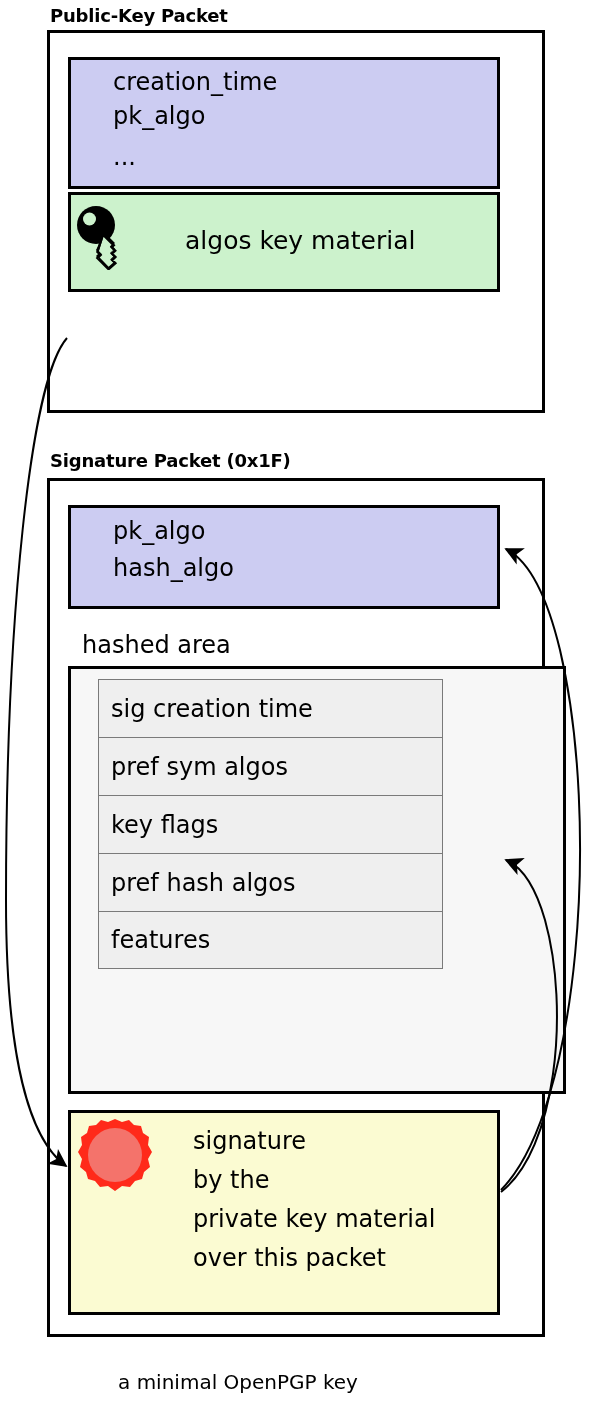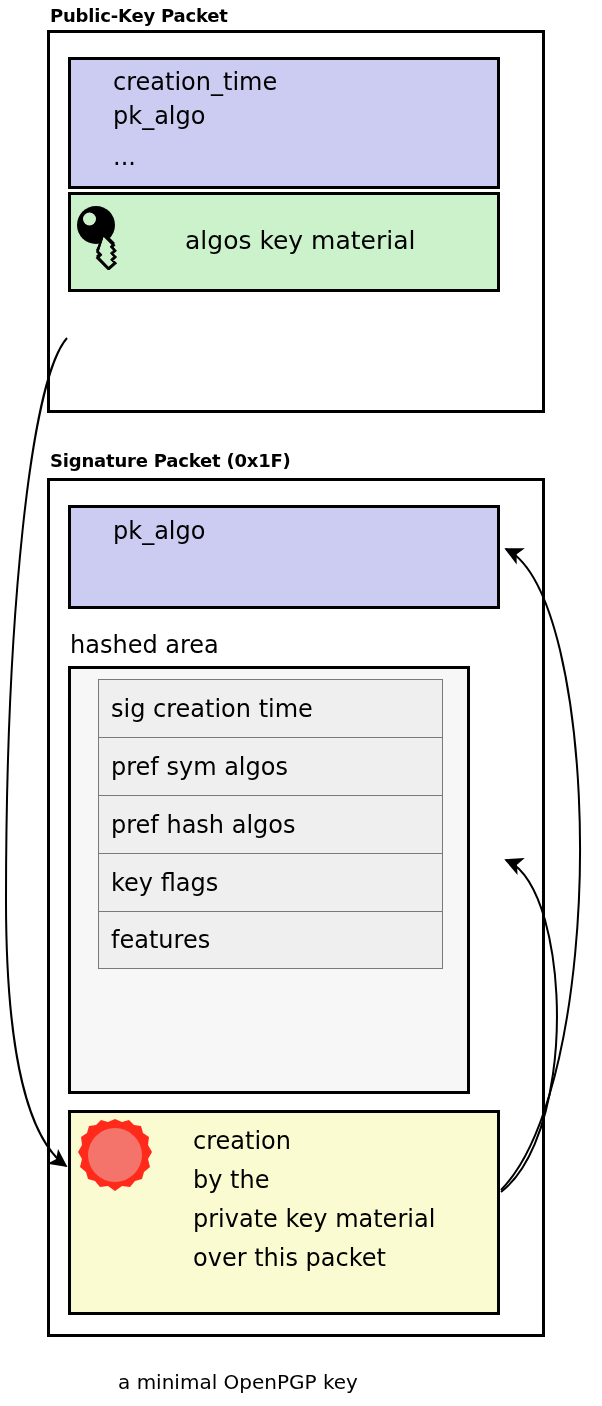--- a/index.html
+++ b/index.html
@@ -146,43 +146,44 @@
   </div>
 
   <div class="field-text" style="left:152px; top:224px; font-size:25px;">algos key material</div>
 
   <div class="pkt-title" style="left:50px; top:447px;">Signature Packet (0x1F)</div>
 
   <div class="packet-frame" style="left:47px; top:478px; width:498px; height:859px;"></div>
 
   <div class="field-block lavender" style="left:68px; top:505px; width:432px; height:104px;"></div>
   <div class="field-text" style="left:80px; top:514px;">pk_algo</div>
-
-  <div class="sub-label" style="left:70px; top:631px;">hashed area</div>
-
-  <div class="hashed-box" style="left:68px; top:666px; width:402px; height:428px;">
+  <div class="field-text" style="left:80px; top:551px;">hash_algo</div>
+
+  <div class="sub-label" style="left:82px; top:631px;">hashed area</div>
+
+  <div class="hashed-box" style="left:68px; top:666px; width:498px; height:428px;">
     <div class="subpacket-list">
       <div class="subpacket-row">sig creation time</div>
       <div class="subpacket-row">pref sym algos</div>
+      <div class="subpacket-row">key flags</div>
       <div class="subpacket-row">pref hash algos</div>
-      <div class="subpacket-row">key flags</div>
       <div class="subpacket-row">features</div>
     </div>
   </div>
 
   <div class="field-block yellow" style="left:68px; top:1110px; width:432px; height:205px;"></div>
 
   <div class="seal-icon" style="left:77px; top:1117px;">
     <svg viewBox="0 0 76 76" width="76" height="76" aria-hidden="true">
       <path d="M38 2 L45 5 L52 3 L57 8 L64 9 L66 16 L72 20 L71 28 L75 35 L71 42 L73 50 L67 55 L65 62 L58 64 L53 70 L45 69 L38 74 L31 69 L23 70 L18 64 L11 62 L9 55 L3 50 L5 42 L1 35 L5 28 L4 20 L10 16 L12 9 L19 8 L24 3 L31 5 Z" fill="#ff2a1a"></path>
       <circle cx="38" cy="38" r="27" fill="#f4736b"></circle>
     </svg>
   </div>
 
-  <div class="field-text" style="left:160px; top:1124px;">creation</div>
+  <div class="field-text" style="left:160px; top:1124px;">signature</div>
   <div class="field-text" style="left:160px; top:1163px;">by the</div>
   <div class="field-text" style="left:160px; top:1241px;">over this packet</div>
   <div class="field-text" style="left:160px; top:1202px;">private key material</div>
 
   <svg id="arrows" viewBox="0 0 602 1406">
     <defs>
       <marker id="ah" viewBox="0 0 12 12" refX="10" refY="6" markerWidth="11" markerHeight="11" orient="auto-start-reverse">
         <path d="M1 1 L11 6 L1 11 L3.5 6 Z" fill="#000000"></path>
       </marker>
     </defs>

